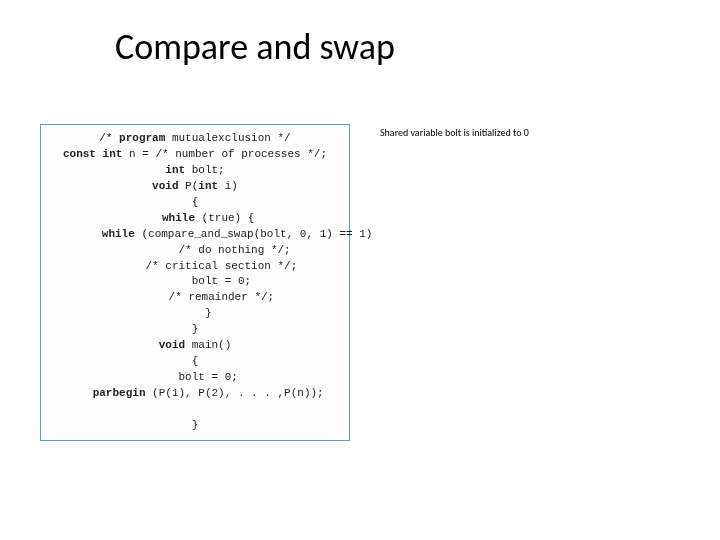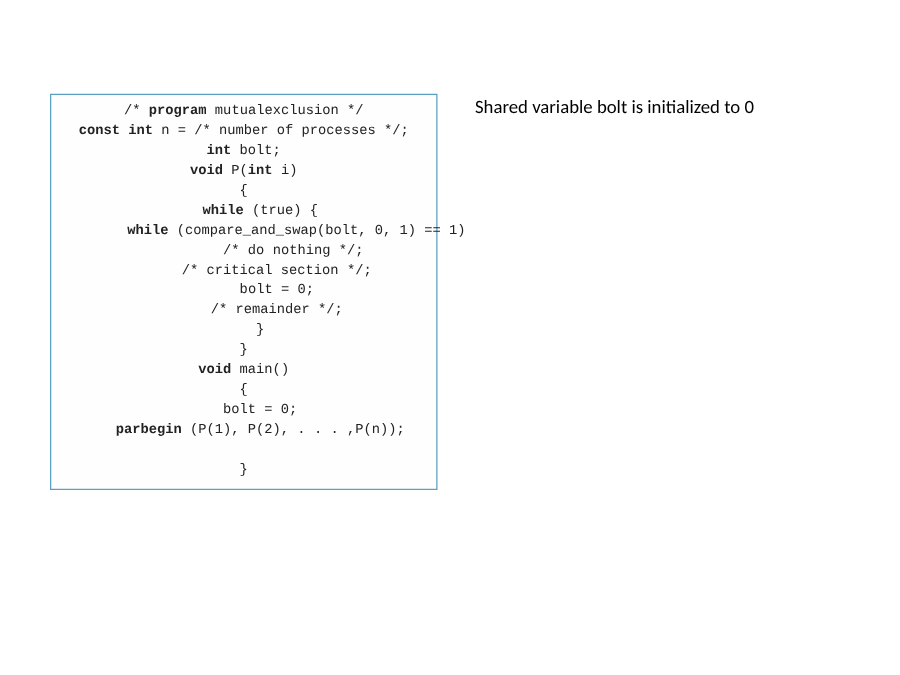--- a/index.html
+++ b/index.html
@@ -32,31 +32,32 @@
     font-family: "Courier New", monospace;
     font-size: 11px;
     line-height: 1.45;
     color: #222;
     white-space: pre;
     text-align: center;
   }
   .code-box .kw { font-weight: bold; }
   .desc {
     width: 260px;
-    font-size: 15px;
+    font-size: 10px;
     line-height: 1.3;
     color: #000;
     padding-top: 2px;
   }
   .desc p { margin: 0; }
 </style>
 </head>
 <body>
 
 <div class="slide">
+  <h1 class="title">Compare and swap</h1>
 
   <div class="content">
 
     <div class="code-box"><span>/* </span><span class="kw">program</span><span> mutualexclusion */</span>
 <span class="kw">const int</span><span> n = /* number of processes */;</span>
 <span class="kw">int</span><span> bolt;</span>
 <span class="kw">void</span><span> P(</span><span class="kw">int</span><span> i)</span>
 <span>{</span>
 <span class="kw">    while</span><span> (true) {</span>
 <span class="kw">        while</span><span> (compare_and_swap(bolt, 0, 1) == 1)</span>

